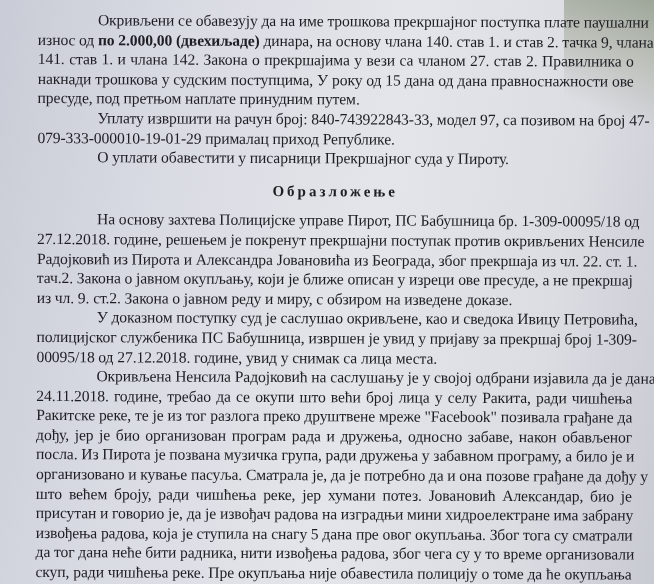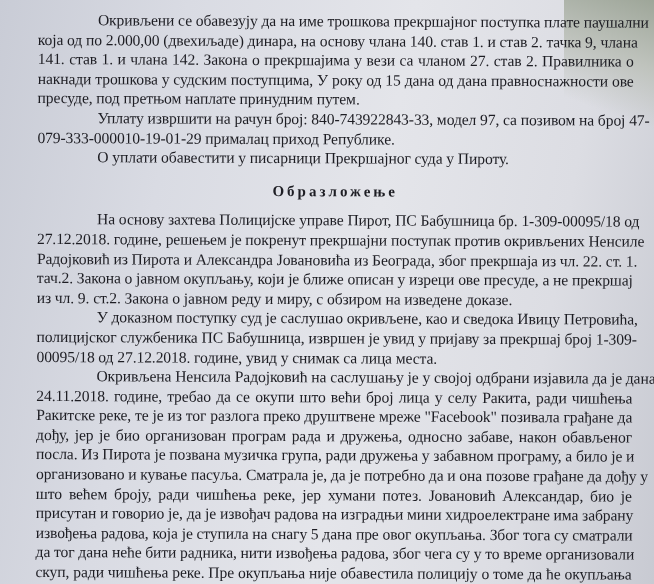--- a/index.html
+++ b/index.html
@@ -19,32 +19,32 @@
     font-size: 15.6px; line-height: 19.6px; letter-spacing: -0.1px;
     transform: rotate(0.25deg); transform-origin: left top;
   }
   .line { white-space: nowrap; text-align: justify; text-align-last: justify; display: block; }
   .line.last { text-align-last: left; }
   .indent { padding-left: 60px; }
   .heading {
     text-align: center; font-weight: bold; letter-spacing: 3px; font-size: 15px;
     margin: 14px 0 9px 0;
   }
-  b { font-weight: normal; }
+  b { font-weight: bold; }
 </style>
 </head>
 <body>
 
 <div class="corner"></div>
 
 <div class="page">
 
   <div>
     <span class="line indent">Окривљени се обавезују да на име трошкова прекршајног поступка плате паушални</span>
-    <span class="line"><span>која од </span><b>по 2.000,00 (двехиљаде)</b><span> динара, на основу члана 140. став 1. и став 2. тачка 9, члана</span></span>
+    <span class="line"><span>износ од </span><b>по 2.000,00 (двехиљаде)</b><span> динара, на основу члана 140. став 1. и став 2. тачка 9, члана</span></span>
     <span class="line">141. став 1. и члана 142. Закона о прекршајима у вези са чланом 27. став 2. Правилника о</span>
     <span class="line">накнади трошкова у судским поступцима,   У року од 15 дана од дана правноснажности ове</span>
     <span class="line last">пресуде, под претњом наплате принудним путем.</span>
     <span class="line indent">Уплату извршити на рачун број: 840-743922843-33, модел 97, са позивом на број 47-</span>
     <span class="line last">079-333-000010-19-01-29 прималац приход Републике.</span>
     <span class="line last indent">О уплати обавестити у писарници Прекршајног суда у Пироту.</span>
   </div>
 
   <div class="heading">Образложење</div>
 

